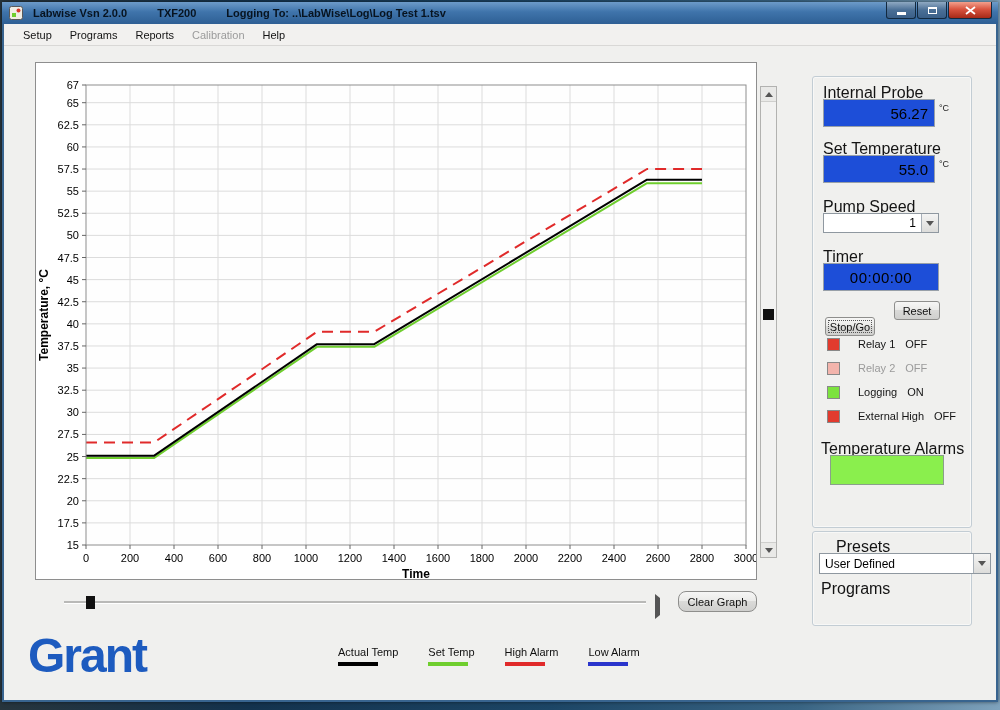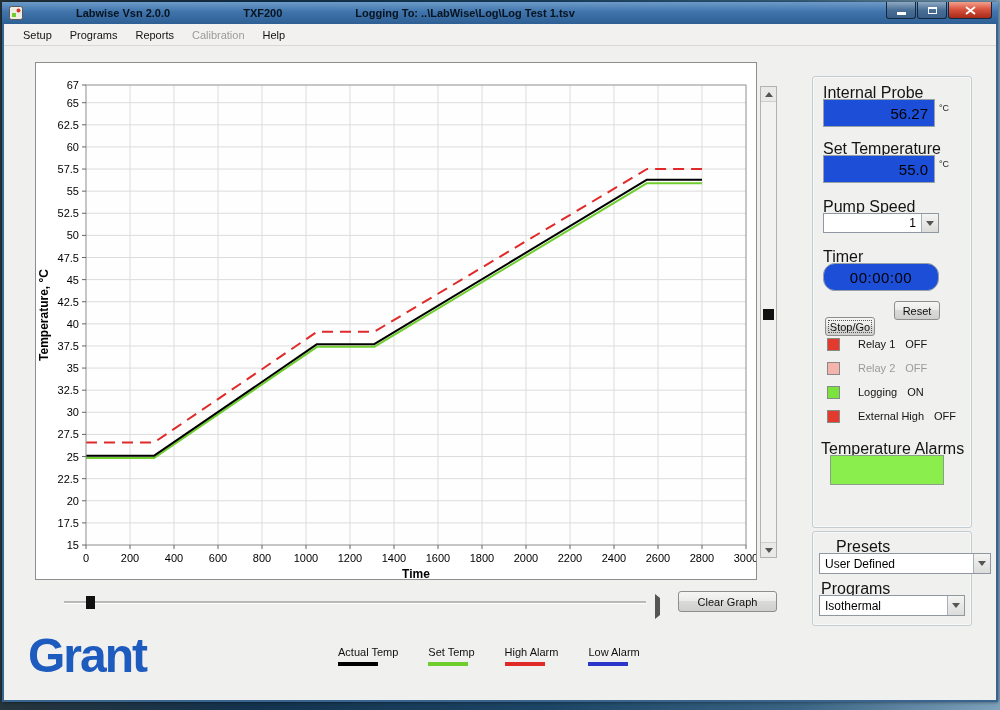--- a/index.html
+++ b/index.html
@@ -13,21 +13,21 @@
     background:#f0f0ee;
     box-shadow:inset 0 0 0 2px #38648f, 0 0 4px #00000088;
   }
   
   .titlebar{
     position:absolute;left:0;top:0;width:100%;height:22px;
     background:linear-gradient(180deg,#6d9bc9 0%,#3f74ab 45%,#2e5f94 100%);
     display:flex;align-items:center;
   }
   .app-icon{margin-left:7px;margin-right:10px;display:flex;}
-  .tseg{font-size:11px;font-weight:bold;color:#07131f;margin-right:30px;white-space:nowrap;margin-left:43px;}
+  .tseg{font-size:11px;font-weight:bold;color:#07131f;margin-right:30px;white-space:nowrap;}
   .win-controls{position:absolute;right:6px;top:0;display:flex;}
   .wbtn{
     height:16px;display:flex;align-items:center;justify-content:center;
     border:1px solid #12293f;border-top:none;border-radius:0 0 3px 3px;
     margin-left:1px;
   }
   .wbtn.minmax{width:28px;background:linear-gradient(#8fa9c2,#4a6f96 50%,#3a5f88);}
   .wbtn.close{width:42px;background:linear-gradient(#f2a08c,#d9543f 45%,#a72a18);}
   .wglyph-min{width:9px;height:3px;background:#fff;margin-top:6px;}
   .wglyph-max{width:9px;height:7px;border:1px solid #fff;border-top-width:2px;box-sizing:border-box;}
@@ -69,21 +69,21 @@
   }
   .btn.focus{outline:1px dotted #555;outline-offset:-4px;}
   
   .groupbox{position:absolute;border:1px solid #c3cdd4;border-radius:3px;box-shadow:inset 0 0 0 1px rgba(255,255,255,0.55);}
   .lbl{position:absolute;font-size:16px;color:#141414;white-space:nowrap;}
   .field{
     position:absolute;background:#1d4ed8;border:1px solid #98a0a8;
     display:flex;align-items:center;font-size:15px;color:#000;box-sizing:border-box;
   }
   .field.right{justify-content:flex-end;padding-right:6px;}
-  .field.center{justify-content:center;letter-spacing:0.5px;border-radius:12px;}
+  .field.center{justify-content:center;letter-spacing:0.5px;}
   .unit{position:absolute;font-size:9px;color:#222;}
   .combo{position:absolute;background:#fff;border:1px solid #8f98a0;display:flex;align-items:stretch;font-size:12px;color:#000;box-sizing:border-box;}
   .combo .cv{flex:1;display:flex;align-items:center;padding:0 5px;white-space:nowrap;overflow:hidden;}
   .combo.right .cv{justify-content:flex-end;}
   .combo .cbtn{width:16px;display:flex;align-items:center;justify-content:center;background:linear-gradient(#f4f4f3,#dcdcda);border-left:1px solid #a8b0b8;}
   .ind-col{position:absolute;left:14px;top:260px;}
   .ind-row{display:flex;align-items:center;height:14px;margin-bottom:10px;}
   .ind-square{width:13px;height:13px;border:1px solid #888;box-sizing:border-box;}
   .ind-label{font-size:11px;color:#141414;margin-left:18px;white-space:nowrap;}
   .ind-status{font-size:11px;color:#141414;margin-left:10px;}
@@ -272,21 +272,21 @@
         <span class="tri-down"></span>
       </div>
   </div>
 
   <div class="hslider">
     <div class="hs-track"></div>
     <div class="hs-thumb"></div>
     <span class="hs-arrow"><span class="tri-right"></span></span>
   </div>
 
-  <div class="btn" style="left:676px;top:589px;width:99px;height:21px;">Clear Graph</div>
+  <div class="btn" style="left:676px;top:589px;width:79px;height:21px;border-radius:8px;">Clear Graph</div>
 
   <div class="groupbox" style="left:810px;top:74px;width:158px;height:450px;">
     <span class="lbl" style="left:10px;top:7px;">Internal Probe</span>
     <div class="field right" style="left:10px;top:22px;width:112px;height:28px;">56.27</div>
     <span class="unit" style="left:126px;top:26px;">°C</span>
 
     <span class="lbl" style="left:10px;top:63px;">Set Temperature</span>
     <div class="field right" style="left:10px;top:78px;width:112px;height:28px;">55.0</div>
     <span class="unit" style="left:126px;top:82px;">°C</span>
 
@@ -333,26 +333,20 @@
 
   <div class="groupbox" style="left:810px;top:529px;width:158px;height:93px;">
     <span class="lbl" style="left:8px;top:6px;margin-left:15px;">Presets</span>
     <div class="combo" style="left:6px;top:21px;width:172px;height:21px;">
       <span class="cv">User Defined</span>
       <span class="cbtn">
           <span class="tri-down"></span>
         </span>
     </div>
     <span class="lbl" style="left:8px;top:48px;">Programs</span>
-    <div class="combo" style="left:6px;top:63px;width:146px;height:21px;">
-      <span class="cv">Isothermal</span>
-      <span class="cbtn">
-          <span class="tri-down"></span>
-        </span>
-    </div>
   </div>
 
   <div class="grant-logo" style="color: rgb(29, 91, 191);">Grant</div>
   <div class="legend">
     <div class="legend-item">
       <span class="legend-label">Actual Temp</span>
       <span class="legend-bar" style="background: rgb(0, 0, 0);"></span>
     </div>
     <div class="legend-item">
       <span class="legend-label">Set Temp</span>

